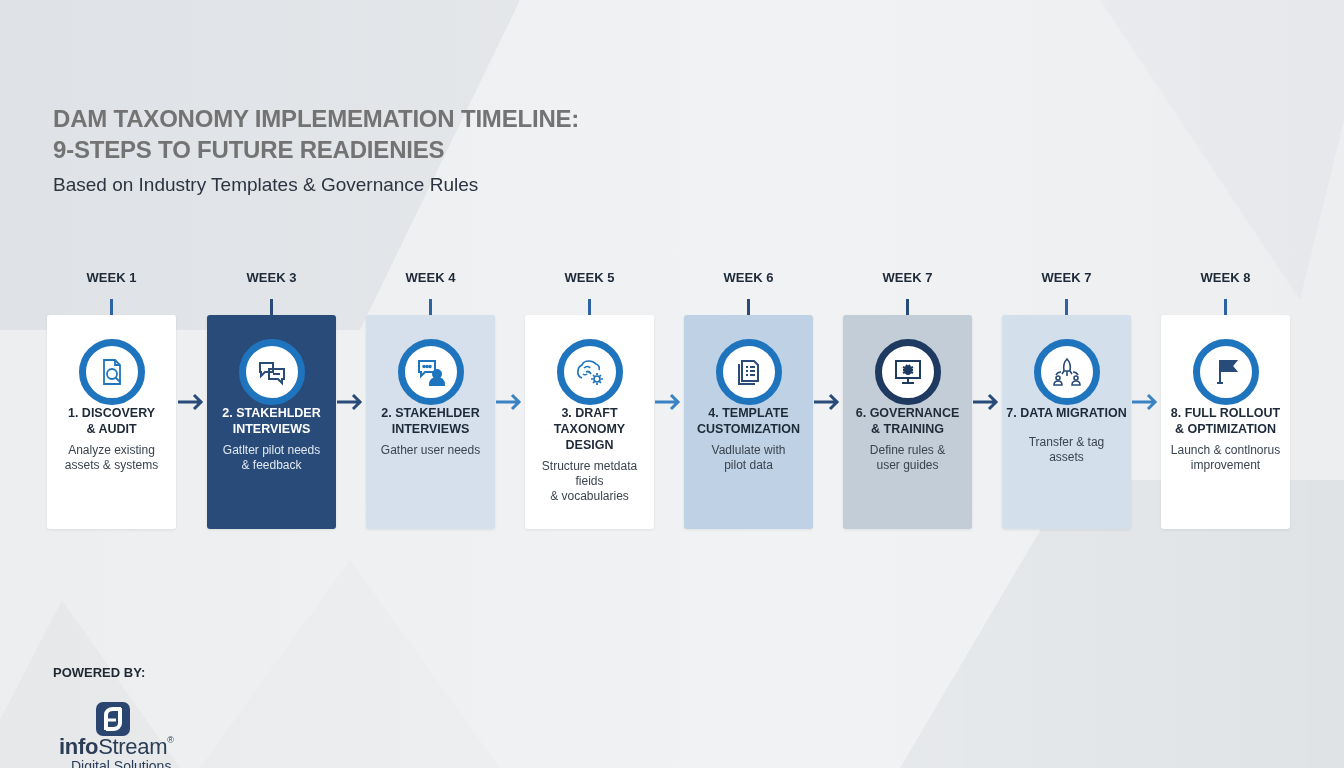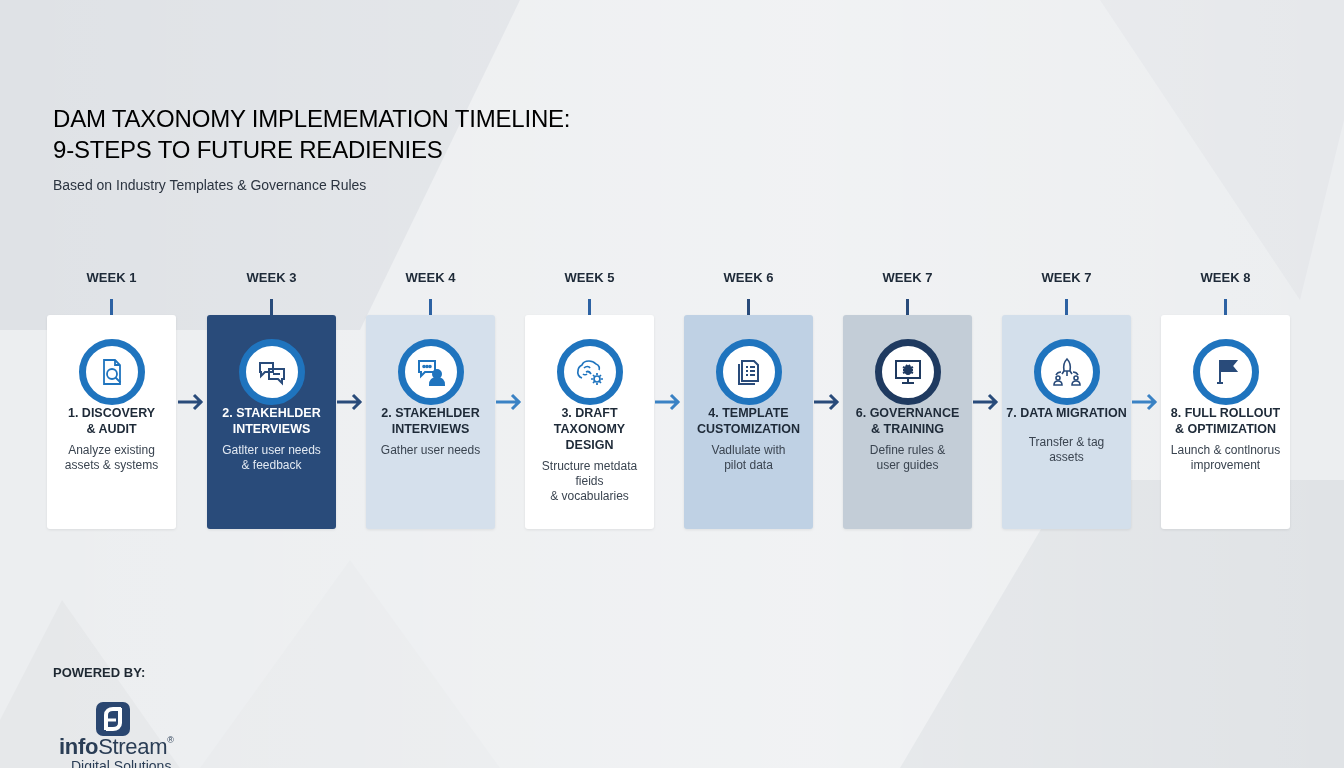--- a/index.html
+++ b/index.html
@@ -13,22 +13,22 @@
   .bg { position: absolute; inset: 0; overflow: hidden; z-index: 0; }
   .bg .shape { position: absolute; }
   .bg .s1 { left: 0; top: 0; width: 600px; height: 330px; background: #dfe2e6; clip-path: polygon(0 0, 520px 0, 360px 330px, 0 330px); }
   .bg .s2 { left: 0; top: 0; width: 1344px; height: 768px; background: linear-gradient(90deg, rgba(255,255,255,0) 0%, rgba(255,255,255,0.25) 60%, rgba(255,255,255,0) 100%); }
   .bg .s3 { left: 900px; top: 480px; width: 444px; height: 288px; background: #e0e3e6; clip-path: polygon(170px 0, 444px 0, 444px 288px, 0 288px); }
   .bg .s4 { left: 1100px; top: 0; width: 244px; height: 300px; background: #e6e8eb; clip-path: polygon(0 0, 244px 0, 244px 120px, 200px 300px); }
   .bg .s5 { left: 200px; top: 560px; width: 300px; height: 208px; background: #e9ebed; clip-path: polygon(150px 0, 300px 208px, 0 208px); }
   .bg .s6 { left: 0; top: 600px; width: 180px; height: 168px; background: #e6e8ea; clip-path: polygon(62px 0, 180px 168px, 0 168px, 0 120px); }
 
   .header { position: absolute; left: 53px; top: 103px; z-index: 2; }
-  .title { font-size: 24px; font-weight: 400; color: #000000; line-height: 31px; letter-spacing: -0.2px; }
-  .subtitle { margin-top: 8px; font-size: 14px; color: #2b3440; line-height: 24px; }
+  .title { font-size: 24px; font-weight: 700; color: #737373; line-height: 31px; letter-spacing: -0.2px; }
+  .subtitle { margin-top: 8px; font-size: 19px; color: #2b3440; line-height: 24px; }
 
   .timeline { position: absolute; left: 47px; top: 262px; width: 1250px; height: 260px; z-index: 2; }
   .step { position: absolute; top: 8px; width: 122px; height: 260px; }
   .week { position: absolute; top: 0; left: 0; width: 129px; text-align: center; font-size: 13px; font-weight: 700; color: #1e2a38; }
   .tick { position: absolute; top: 29px; left: 63px; width: 3px; height: 16px; background: #2d62a3; }
   .card {
     position: absolute; top: 45px; left: 0; width: 129px; height: 214px;
     border-radius: 3px; text-align: center; padding-top: 24px;
     box-shadow: 0 1px 3px rgba(0,0,0,0.08);
   }
@@ -124,21 +124,21 @@
           <path d="M4 7h13v9H9l-4 4v-4H4z"></path>
             <path d="M13 13h15v10h-2v4l-4-4h-9z"></path>
             <path d="M17 18h7"></path>
         </svg>
       </div>
       <div class="step-title">
         <div>2. STAKEHLDER</div>
           <div>INTERVIEWS</div>
       </div>
       <div class="step-desc">
-        <div>Gatlter user needs</div>
+        <div>Gatlter pilot needs</div>
           <div>&amp; feedback</div>
       </div>
     </div>
   </div>
   <div class="arrow" style="left:289px">
     <svg viewBox="0 0 28 18" fill="none" stroke="#294b7a" stroke-width="3">
         <path d="M1 9h24M17 2l7 7-7 7"></path>
       </svg>
   </div>
 

